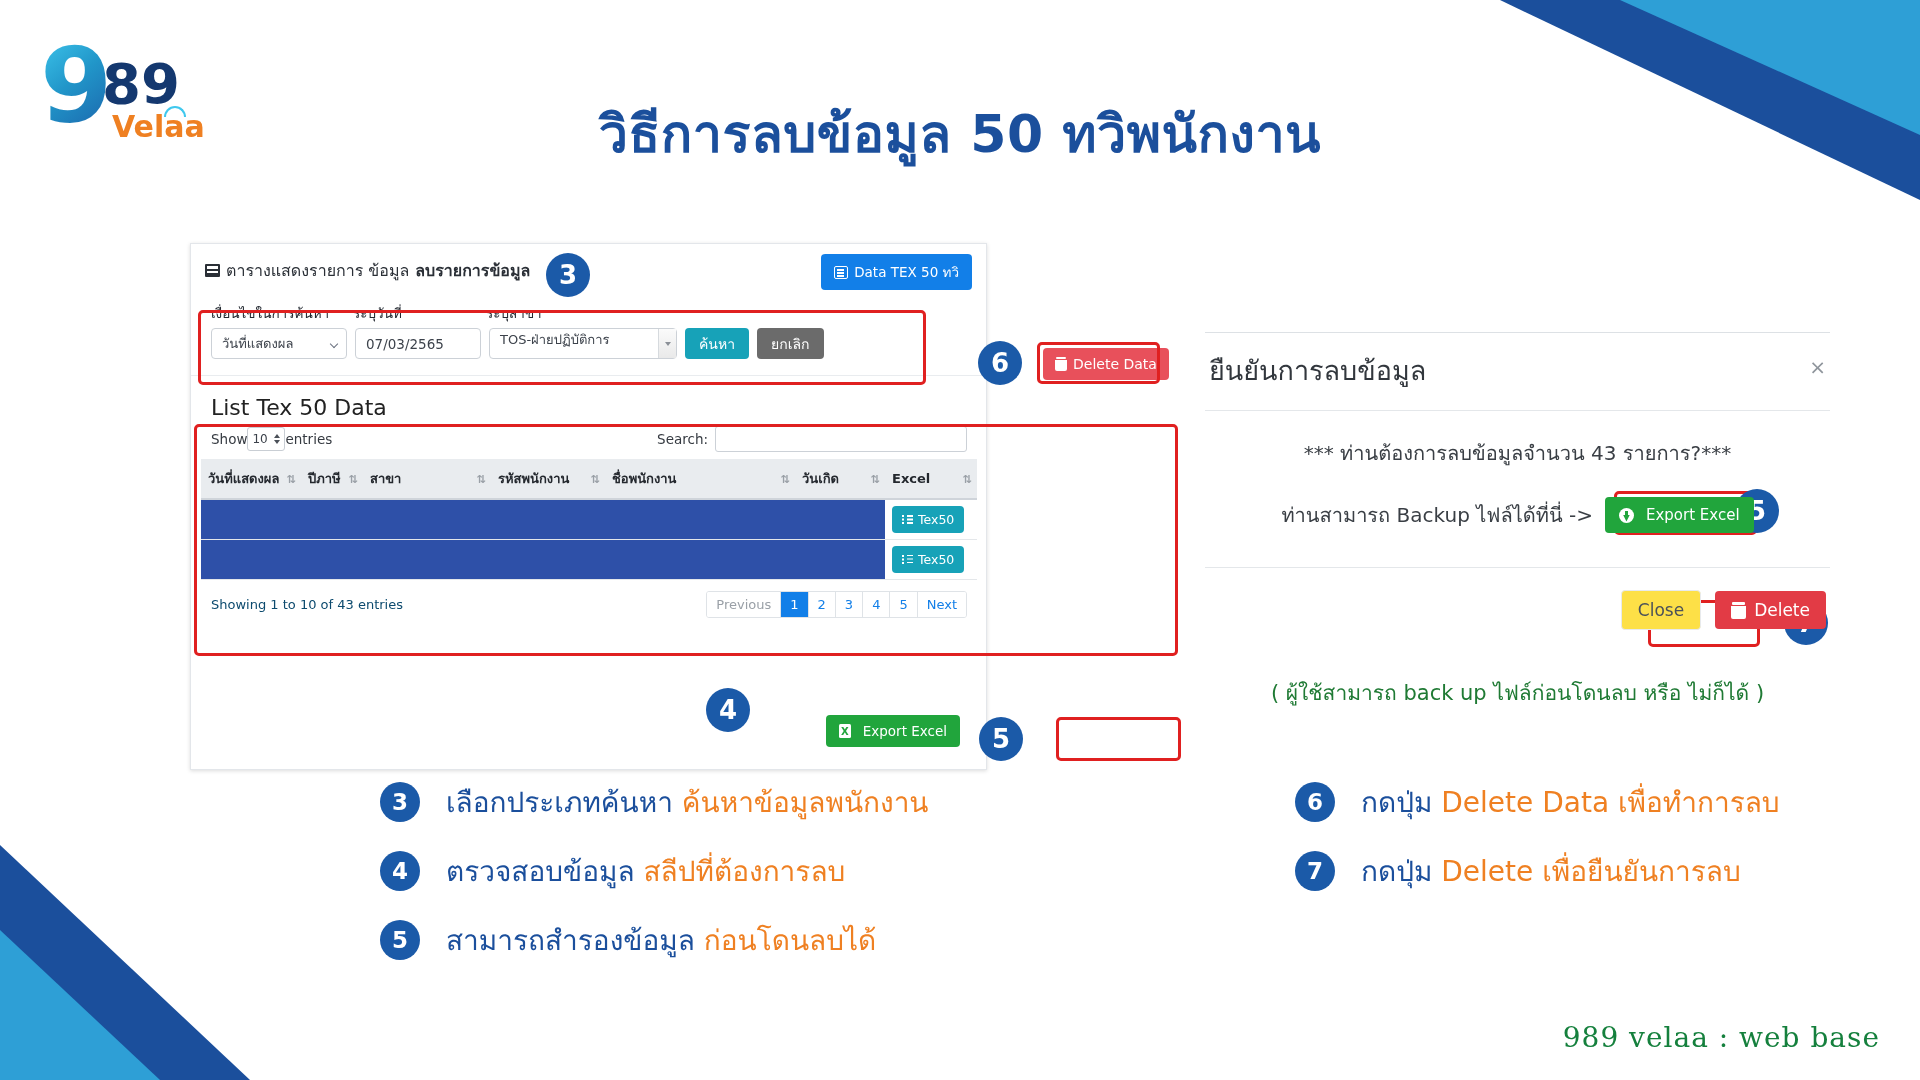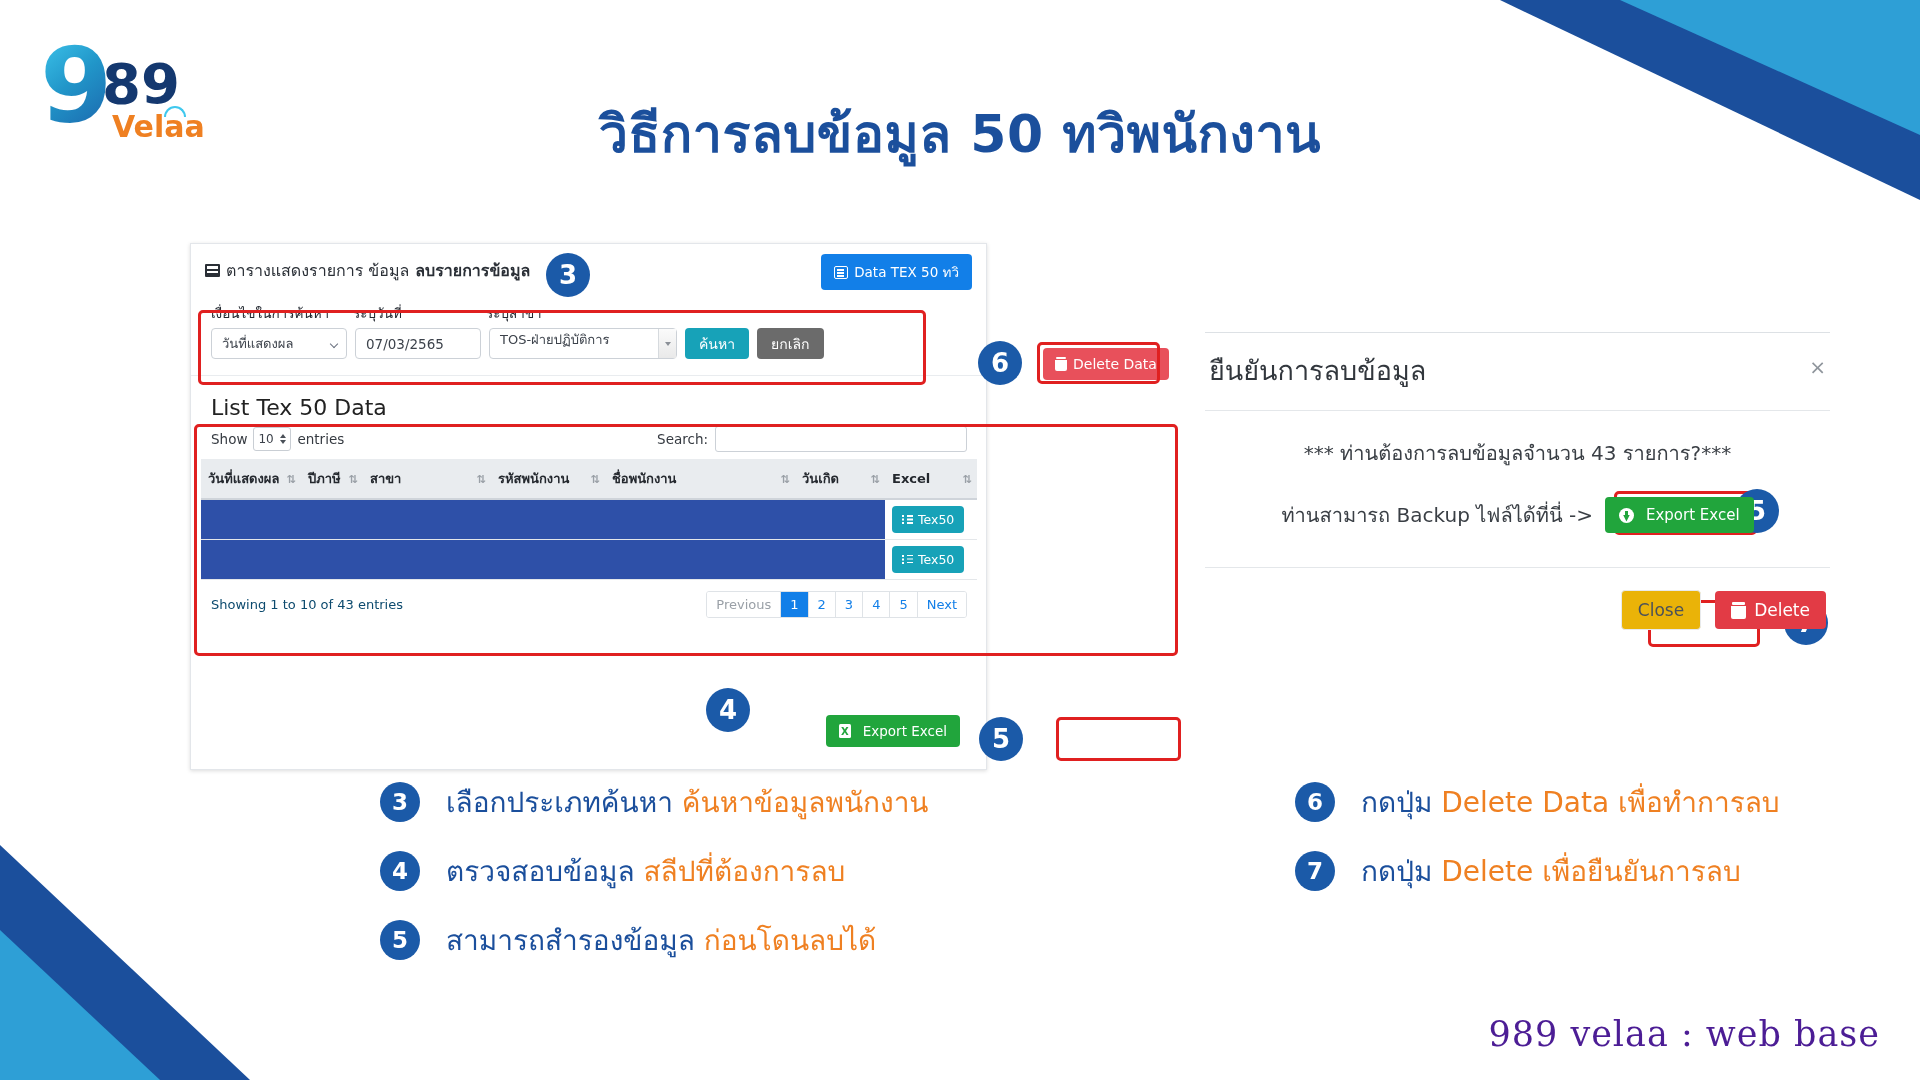--- a/index.html
+++ b/index.html
@@ -64,21 +64,21 @@
   #page-title {
     position: absolute; left: 0; top: 92px; width: 1920px;
     text-align: center;
     font-size: 52px; font-weight: bold; color: #1b4f9c;
     letter-spacing: 0.5px;
   }
 
   
   #watermark {
     position: absolute; right: 40px; bottom: 26px;
-    font-size: 35px; color: #4c1d95;
+    font-size: 28px; color: #15803d;
     font-family: "DejaVu Serif", "Liberation Serif", serif;
     letter-spacing: 1px;
   }
 
   
   #app-card {
     position: absolute; left: 190px; top: 243px;
     width: 797px; height: 527px;
     background: #ffffff;
     border: 1px solid #e3e6ea;
@@ -161,21 +161,21 @@
     background: #6b6b6b; color: #fff; border: none; border-radius: 4px;
     height: 31px; padding: 0 14px; font-size: 14px; cursor: pointer; font-family: inherit;
   }
 
   .divider-line { position:absolute; left:0; right:0; top:131px; height:1px; background:#e9ecef; }
 
   
   #list-panel { position: absolute; left: 10px; top: 143px; width: 776px; }
   .list-title { font-size: 22px; color: #222; padding: 8px 10px 6px 10px; }
   .dt-top { display: flex; align-items: center; justify-content: space-between; padding: 0 10px 7px 10px; }
-  .dt-len { font-size: 13.5px; color: #353a41; display: flex; align-items: center; gap: 6px; }
+  .dt-len { font-size: 13.5px; color: #353a41; display: flex; align-items: center; }
   .len-select {
     width: 38px; height: 24px; border: 1px solid #c9ced4; border-radius: 3px; background: #fff;
     font-size: 12px; color: #3c424b; display: inline-flex; align-items: center;
     justify-content: space-between; padding: 0 4px; font-family: inherit;
   }
   .len-select .spin { display: flex; flex-direction: column; align-items: center; line-height: 0; }
   .len-select .spin i {
     width: 0; height: 0; border-left: 3px solid transparent; border-right: 3px solid transparent; display: block;
   }
   .len-select .spin i.up { border-bottom: 4px solid #4a5058; margin-bottom: 2px; }
@@ -292,21 +292,21 @@
   .modal-msg { font-size: 20px; color: #3a3f45; text-align: center; }
   .modal-backup-row {
     display: flex; align-items: center; justify-content: center; gap: 12px;
     margin-top: 28px; font-size: 20px; color: #3a3f45;
   }
   .modal-foot {
     display: flex; align-items: center; justify-content: flex-end; gap: 14px;
     padding: 22px 4px 0 4px;
   }
   .btn-close {
-    background: #eab308; color: #4b5159; border: 1px solid #e8eaec; border-radius: 4px;
+    background: #fde047; color: #4b5159; border: 1px solid #e8eaec; border-radius: 4px;
     font-size: 17px; padding: 9px 16px; cursor: pointer; font-family: inherit;
   }
   .btn-del-modal {
     background: #e23b45; color: #fff; border: none; border-radius: 4px;
     font-size: 17px; padding: 9px 16px; display: inline-flex; align-items: center; gap: 8px;
     cursor: pointer; font-family: inherit;
   }
   .ic-trash-lg { display:inline-block; width: 15px; height: 17px; position: relative; }
   .ic-trash-lg::before {
     content:""; position:absolute; left:0; top:4px; width:15px; height:13px; background:#fff; border-radius:0 0 2px 2px;
@@ -519,20 +519,21 @@
     <div class="modal-sep" style="margin-top:26px;"></div>
     <div class="modal-foot">
       <button class="btn-close">Close</button>
       <button class="btn-del-modal">
         <span class="ic-trash-lg"></span>
         <span>Delete</span>
       </button>
     </div>
   </div>
 
+  <div id="modal-note">( ผู้ใช้สามารถ back up ไฟล์ก่อนโดนลบ หรือ ไม่ก็ได้ )</div>
 
   <div class="instr" style="left:380px; top:780px;">
     <div class="step sm" style="position:relative; left:0; top:0;">3</div>
     <div class="txt">
       <span>เลือกประเภทค้นหา </span><em>ค้นหาข้อมูลพนักงาน</em>
     </div>
   </div>
 
   <div class="instr" style="left:380px; top:849px;">
     <div class="step sm" style="position:relative; left:0; top:0;">4</div>

